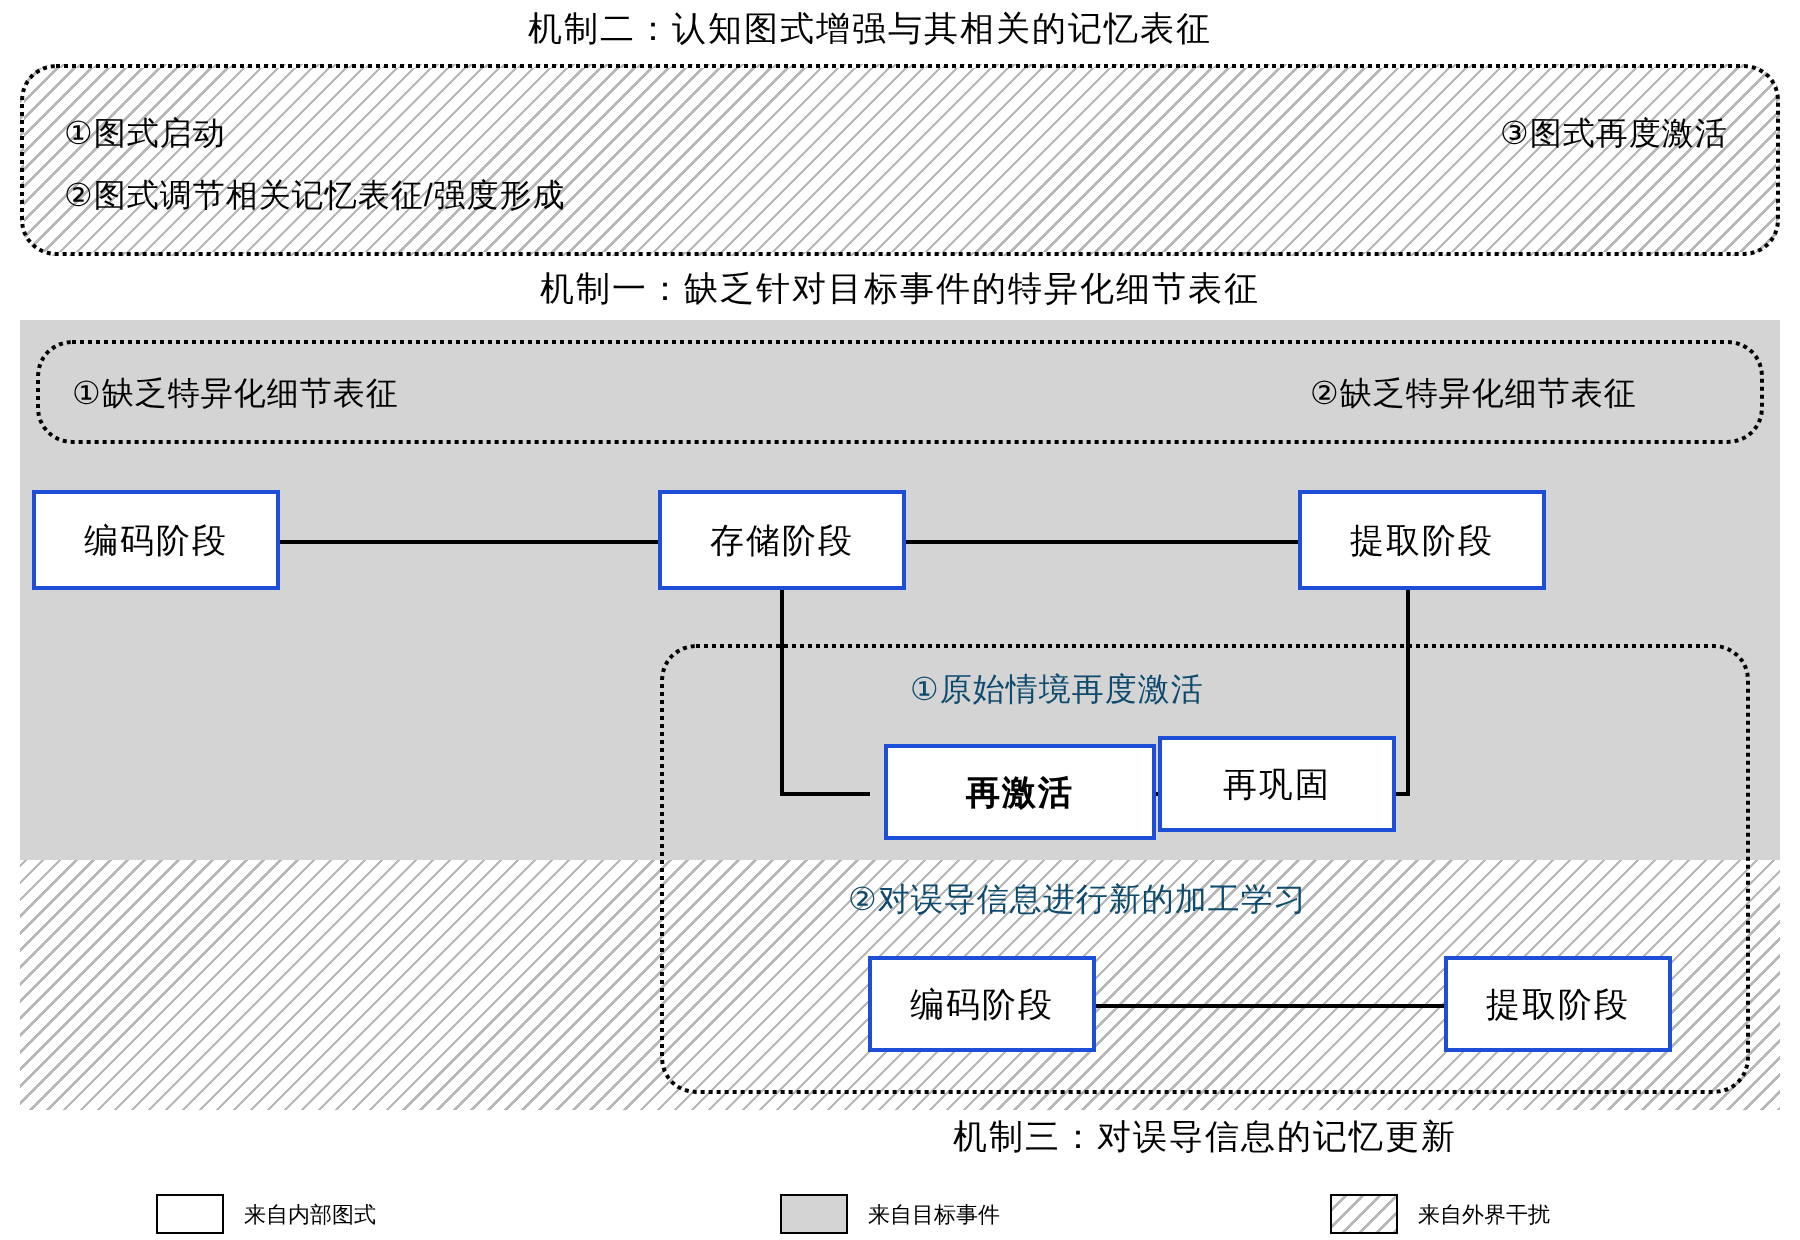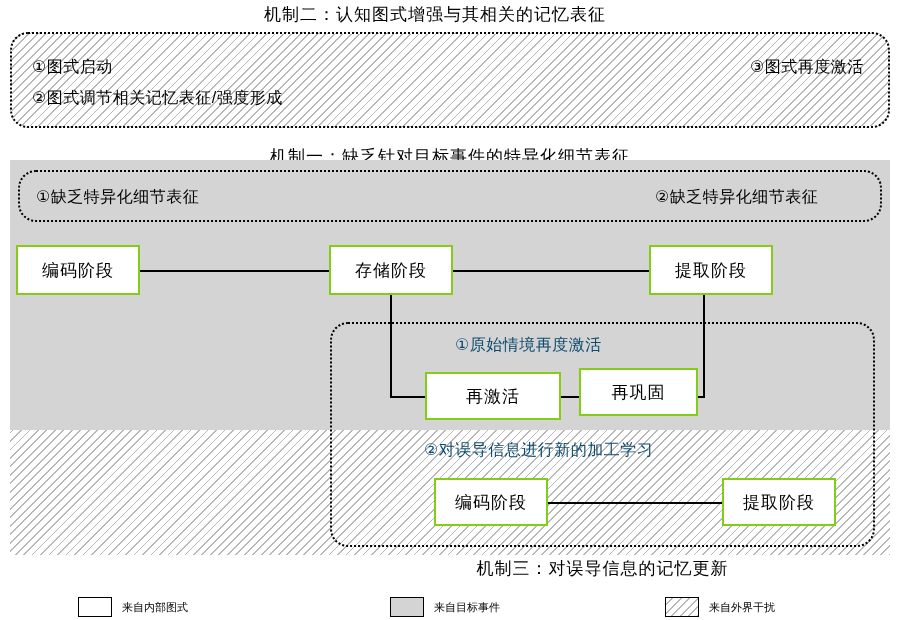--- a/index.html
+++ b/index.html
@@ -33,21 +33,21 @@
   
   .dashbox {
     border: 2.5px dotted #000;
     border-radius: 18px;
     box-sizing: border-box;
   }
 
   
   .node {
     box-sizing: border-box;
-    border: 2px solid #84cc16;
+    border: 2px solid #1d4ed8;
     background: #ffffff;
     display: flex;
     align-items: center;
     justify-content: center;
     font-size: 17px;
     color: #000;
     letter-spacing: 1px;
   }
 
   
@@ -98,21 +98,21 @@
 
 <div id="stage">
 
   <div class="abs title-text" style="left:0; top:3px; width:870px; text-align:center;">机制二：认知图式增强与其相关的记忆表征</div>
 
   <div class="abs dashbox fill-hatch" style="left:10px; top:32px; width:880px; height:96px;"></div>
   <div class="abs label-text" style="left:32px; top:57px;">①图式启动</div>
   <div class="abs label-text" style="left:32px; top:88px;">②图式调节相关记忆表征/强度形成</div>
   <div class="abs label-text" style="left:750px; top:57px;">③图式再度激活</div>
 
-  <div class="abs title-text" style="left:0; top:133px; width:900px; text-align:center;margin-top:12px;">机制一：缺乏针对目标事件的特异化细节表征</div>
+  <div class="abs title-text" style="left:0; top:133px; width:900px; text-align:center;">机制一：缺乏针对目标事件的特异化细节表征</div>
 
   <div class="abs fill-gray" style="left:10px; top:160px; width:880px; height:270px;"></div>
 
   <div class="abs fill-hatch" style="left:10px; top:430px; width:880px; height:125px;"></div>
 
   <div class="abs dashbox" style="left:18px; top:170px; width:864px; height:52px; background:transparent;"></div>
   <div class="abs label-text" style="left:36px; top:187px;">①缺乏特异化细节表征</div>
   <div class="abs label-text" style="left:655px; top:187px;">②缺乏特异化细节表征</div>
 
   <div class="abs line hline" style="left:140px; top:270px; width:190px;"></div>
@@ -136,21 +136,21 @@
   </div>
   <div class="abs node" style="left:649px; top:245px; width:124px; height:50px;">
     <span>提取阶段</span>
   </div>
 
   <div class="abs dashbox" style="left:330px; top:322px; width:545px; height:225px; background:transparent;"></div>
 
   <div class="abs inner-title" style="left:455px; top:335px;">①原始情境再度激活</div>
   <div class="abs inner-title" style="left:424px; top:440px;">②对误导信息进行新的加工学习</div>
 
-  <div class="abs node" style="left:425px; top:372px; width:136px; height:48px;">
+  <div class="abs node" style="left:442px; top:372px; width:136px; height:48px;font-weight:bold;">
     <span>再激活</span>
   </div>
   <div class="abs node" style="left:579px; top:352px; width:119px; height:48px;margin-top:16px;">
     <span>再巩固</span>
   </div>
 
   <div class="abs node" style="left:434px; top:478px; width:114px; height:48px;">
     <span>编码阶段</span>
   </div>
   <div class="abs node" style="left:722px; top:478px; width:114px; height:48px;">

